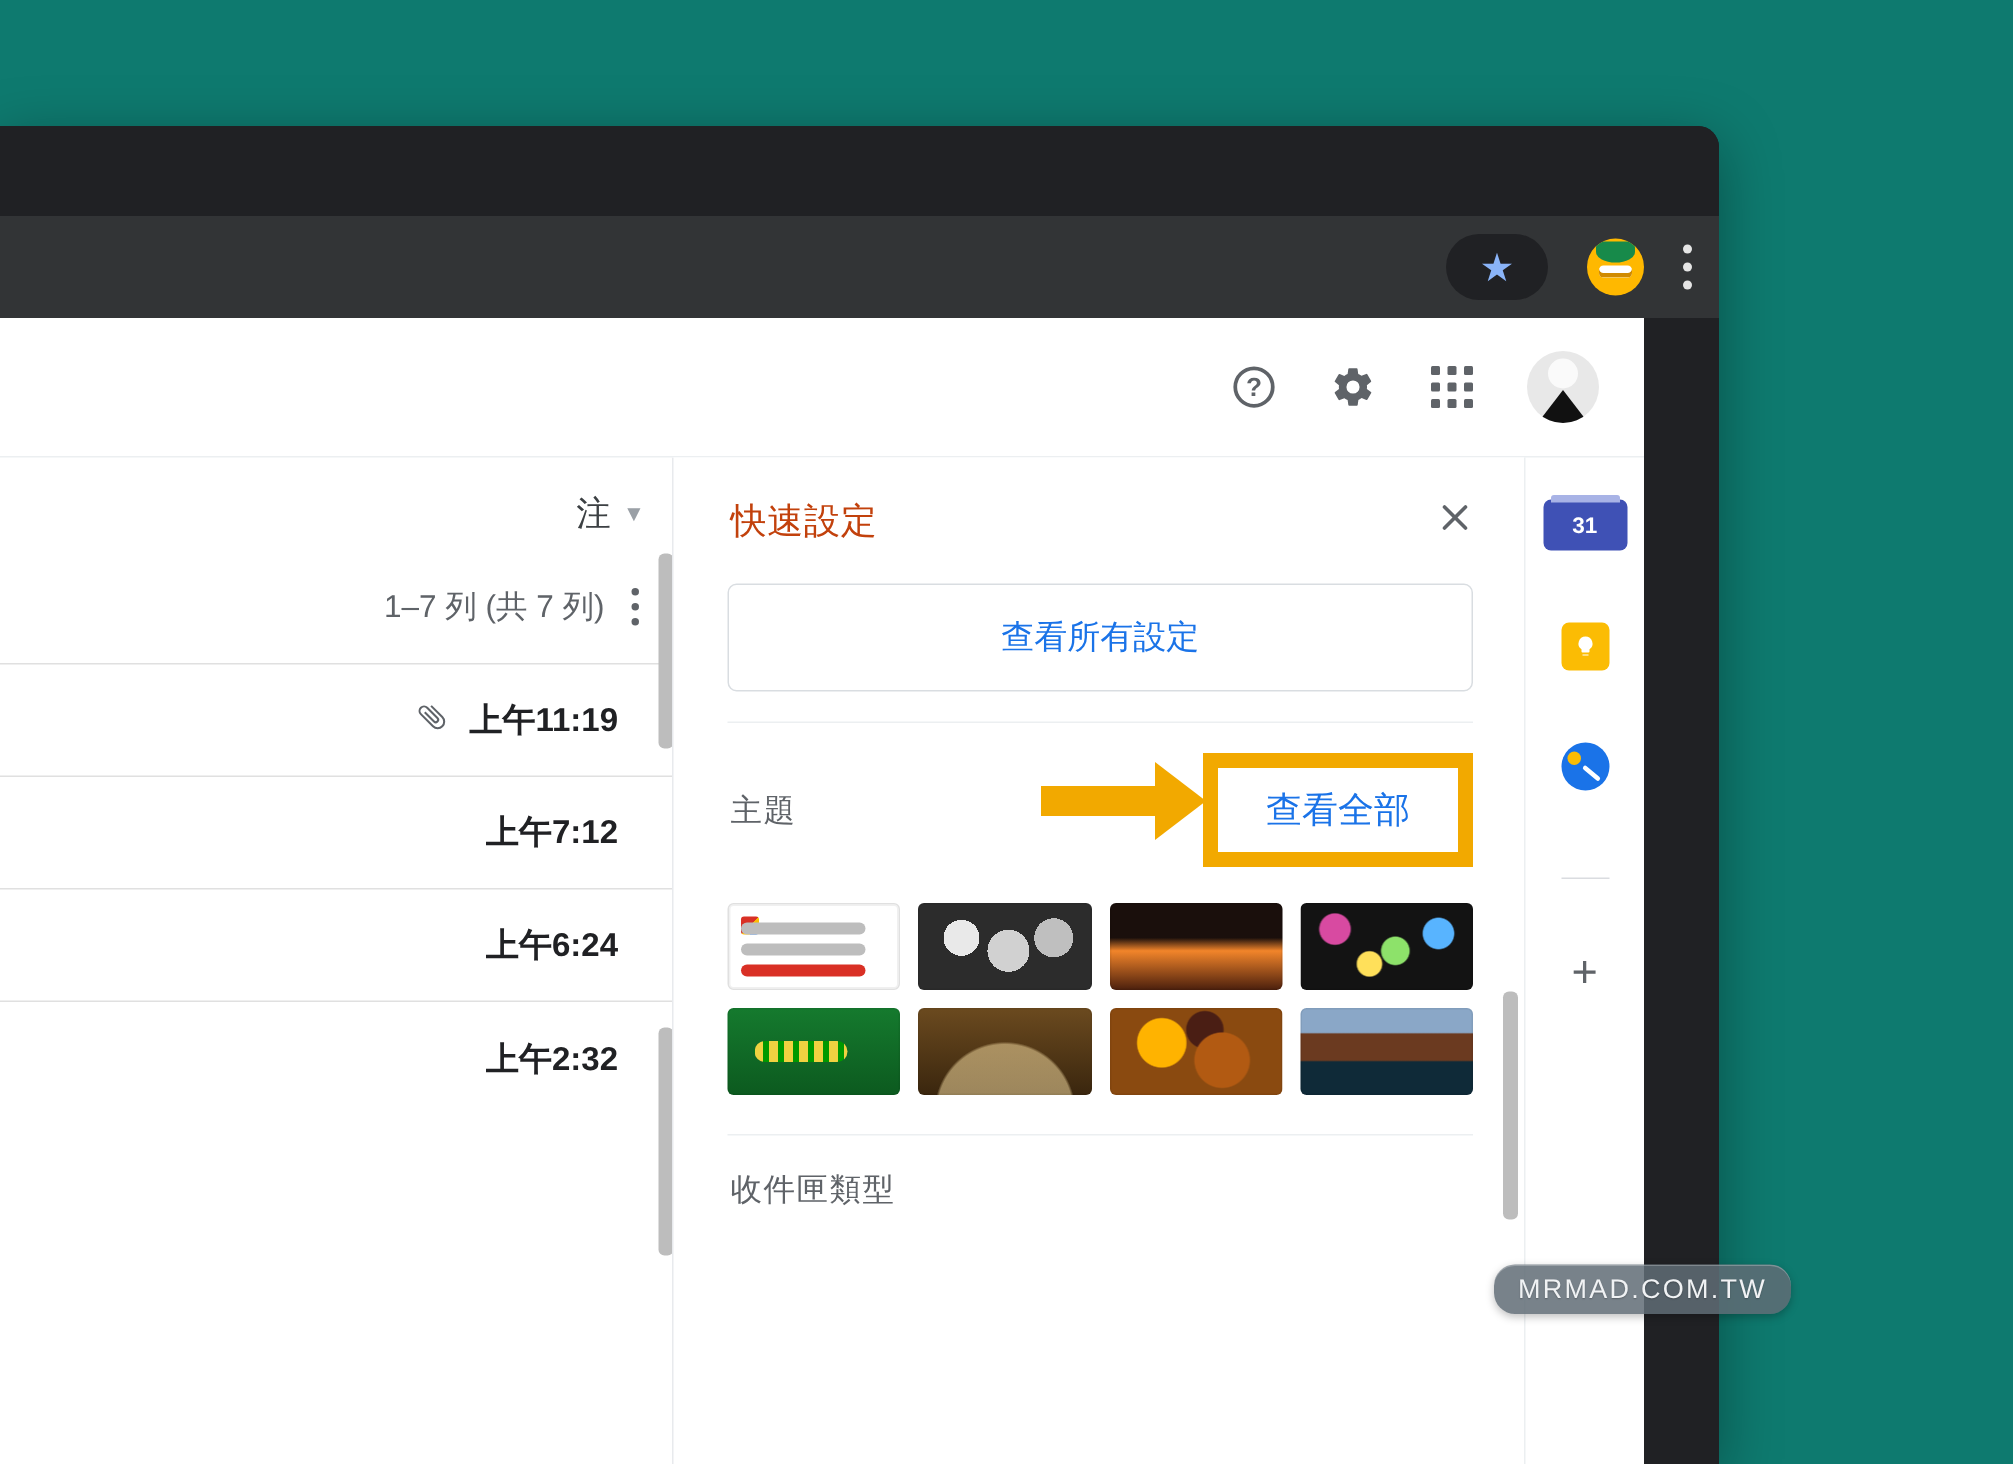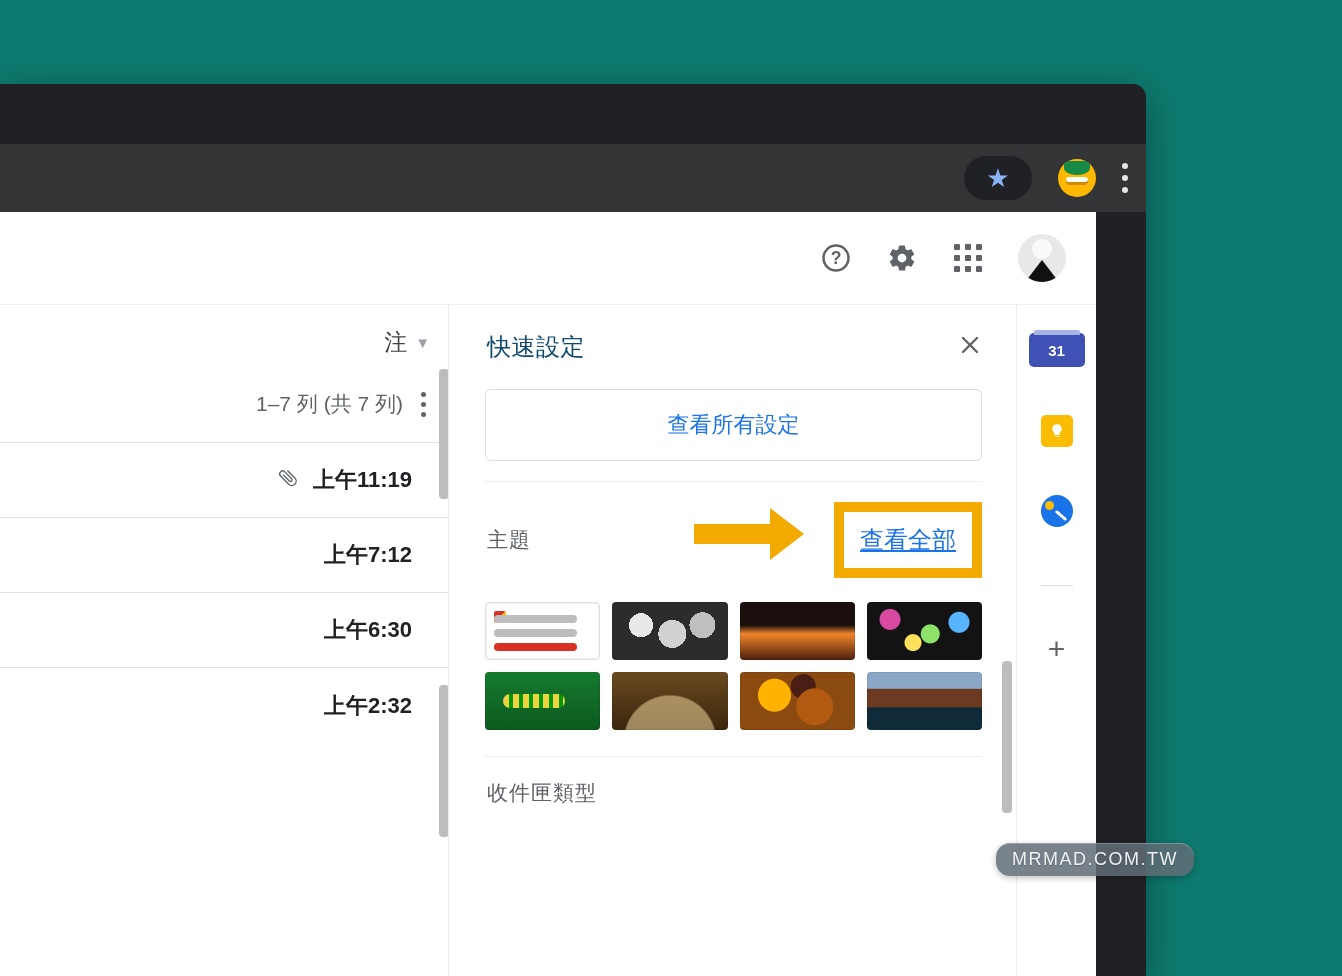--- a/index.html
+++ b/index.html
@@ -94,40 +94,39 @@
     .more-vert span{width:5px;height:5px;background:#5f6368;border-radius:50%}
 
     .mail-list{border-top:1px solid #e0e0e0}
     .mail-row{height:75px;border-bottom:1px solid #e0e0e0;display:flex;align-items:center;justify-content:flex-end;padding-right:36px;gap:12px}
     .attach{color:#5f6368;font-size:22px;transform:rotate(-45deg)}
     .time{font-weight:700;color:#202124;font-size:22px}
 
     
     .panel-col{flex:1;min-width:0;background:#fff;border-left:1px solid #e8eaed;padding:0;display:flex;flex-direction:column;position:relative}
     .panel-hd{display:flex;align-items:center;justify-content:space-between;padding:26px 34px 26px 38px}
-    .panel-title{font-size:24px;color:#0c4a6e;letter-spacing:.5px}
+    .panel-title{font-size:24px;color:#c2410c;letter-spacing:.5px}
     .close-x svg{width:24px;height:24px;color:#5f6368}
     .panel-scroll-bot{position:absolute;right:4px;top:356px;width:10px;height:152px;background:#bdbdbd;border-radius:4px}
 
     .see-all-btn{
       margin:0 34px 20px 36px;
       height:72px;border:1px solid #d9dde1;border-radius:6px;
       display:flex;align-items:center;justify-content:center;
       color:#1a73e8;font-size:22px;font-weight:500;cursor:pointer;background:#fff;
     }
     .sect-divider{height:1px;background:#eceff1;margin:0 34px 0 36px}
 
     .theme-head{display:flex;align-items:center;justify-content:space-between;margin:20px 34px 14px 38px;position:relative}
     .theme-title{font-size:21px;color:#5f6368;letter-spacing:1px}
     .view-all-box{
       border:10px solid #f2a900;background:#fff;
-      padding:12px 16px;display:flex;align-items:center;
+      padding:12px 32px;display:flex;align-items:center;
       font-size:24px;font-weight:500;color:#1a73e8;cursor:pointer;
       position:relative;
-      text-decoration:underline;
     }
     .arrow-annot{
       position:absolute; right:178px; top:6px;
       width:110px;height:52px;display:flex;align-items:center;
     }
     .arrow-annot .shaft{flex:1;height:20px;background:#f2a900}
     .arrow-annot .head{width:0;height:0;border-top:26px solid transparent;border-bottom:26px solid transparent;border-left:34px solid #f2a900}
 
     .theme-grid{display:grid;grid-template-columns:repeat(4,1fr);gap:12px;margin:10px 34px 0 36px}
     .thumb{height:58px;border-radius:4px;background:#888;position:relative;overflow:hidden;cursor:pointer;box-shadow:inset 0 0 0 1px rgba(0,0,0,.06)}
@@ -242,21 +241,21 @@
               <svg width="22" height="22" viewBox="0 0 24 24">
                   <path fill="#5f6368" d="M16.5 6v11.5a4 4 0 0 1-8 0V5a2.5 2.5 0 0 1 5 0v10.5a1 1 0 0 1-2 0V6h-1.5v9.5a2.5 2.5 0 0 0 5 0V5a4 4 0 0 0-8 0v12.5a5.5 5.5 0 0 0 11 0V6Z"></path>
                 </svg>
             </span>
             <span class="time">上午11:19</span>
           </div>
           <div class="mail-row">
             <span class="time">上午7:12</span>
           </div>
           <div class="mail-row">
-            <span class="time">上午6:30</span>
+            <span class="time">上午6:24</span>
           </div>
           <div class="mail-row" style="border-bottom:none">
             <span class="time">上午2:32</span>
           </div>
         </div>
         <div class="scroll-thumb-bot"></div>
       </div>
 
       <div class="panel-col">
         <div class="panel-hd">

